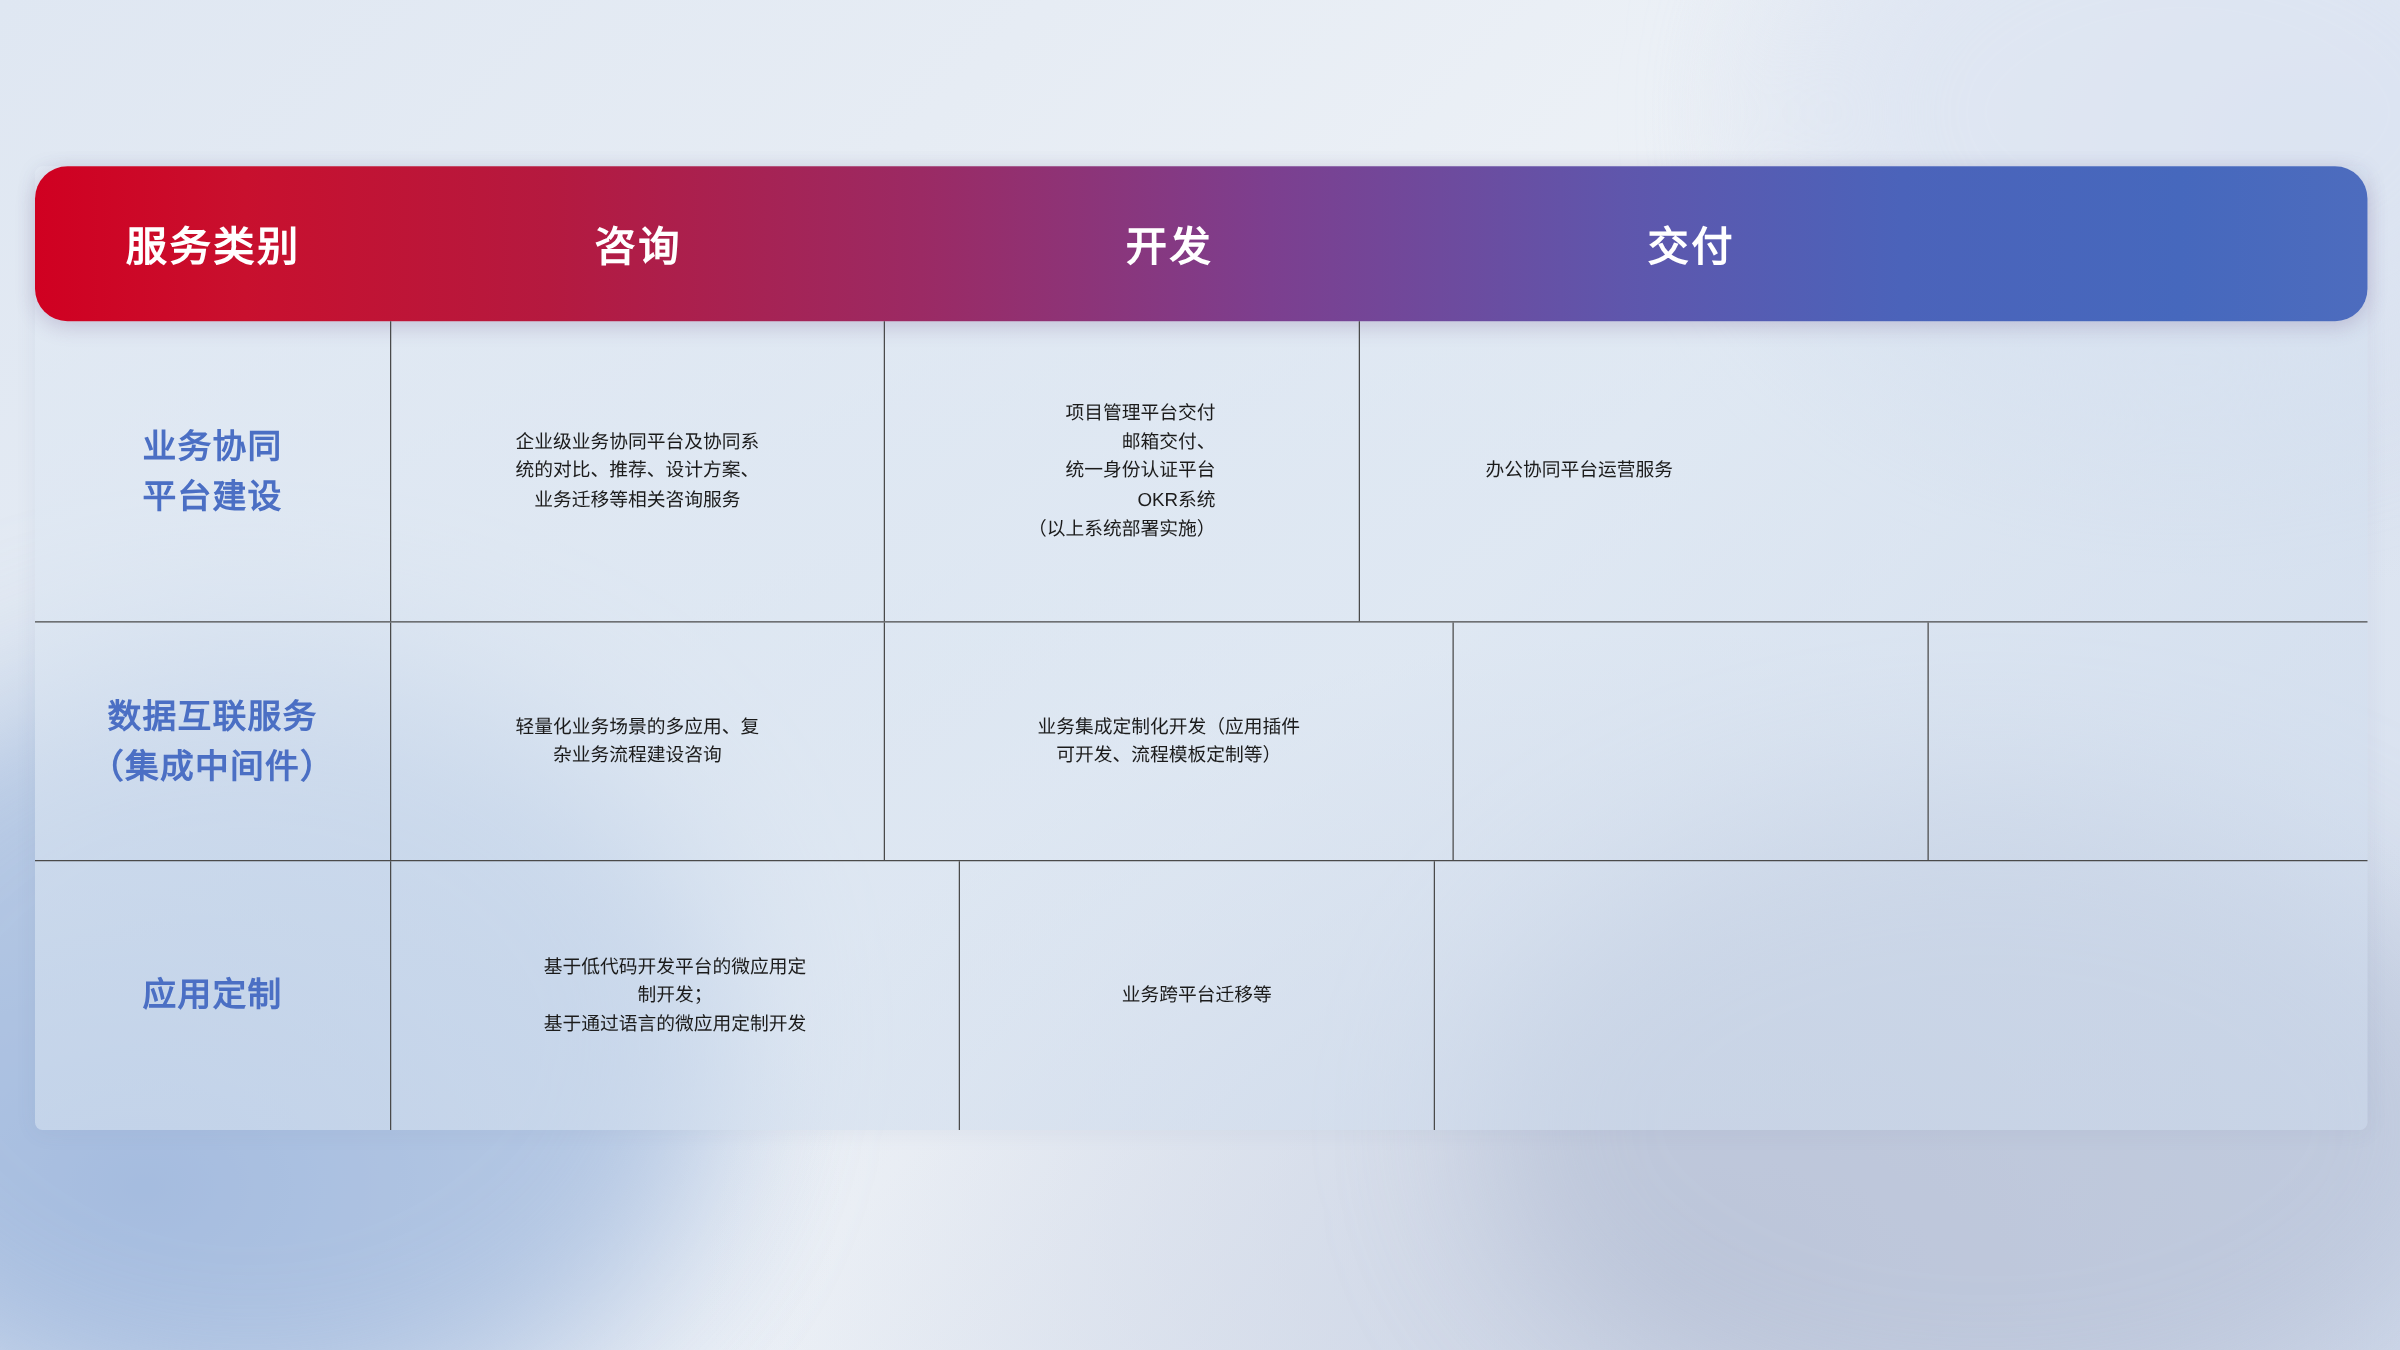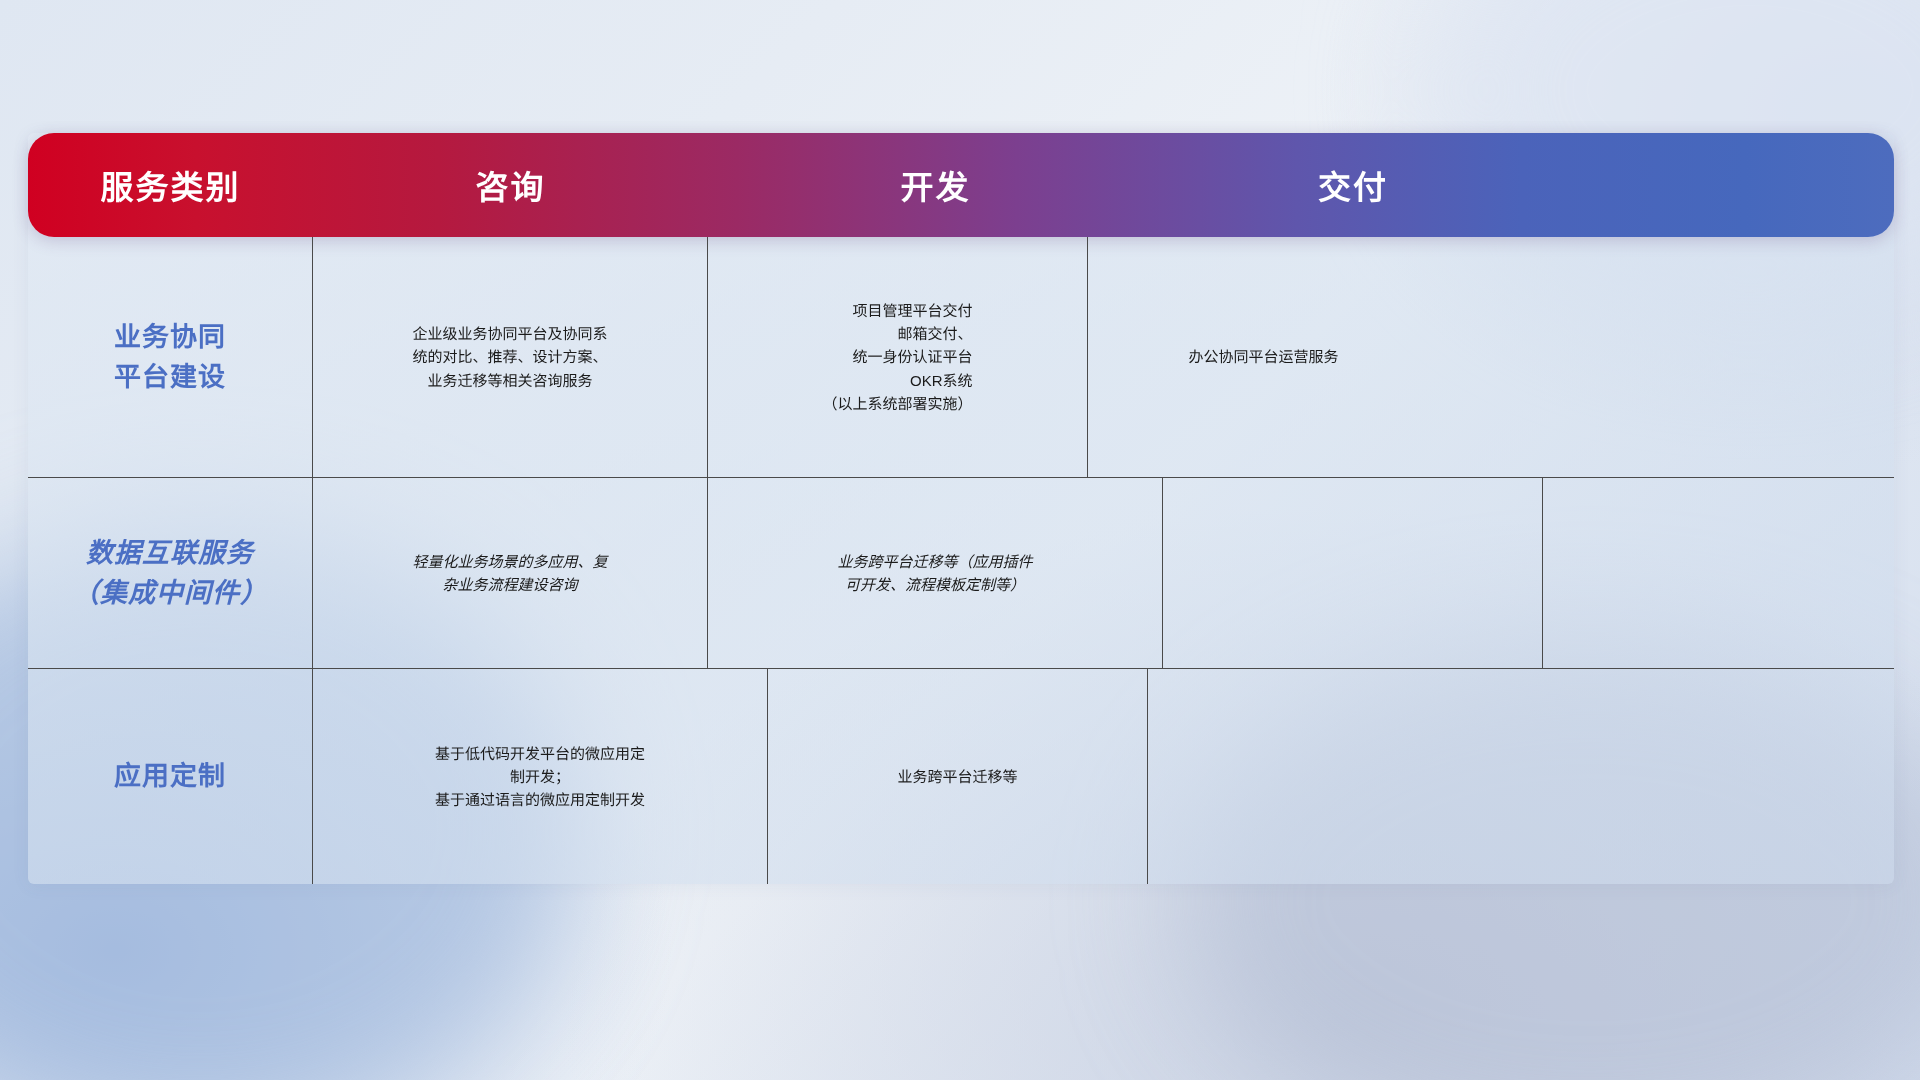--- a/index.html
+++ b/index.html
@@ -59,21 +59,21 @@
   .table-card {
     position: relative;
     background: linear-gradient(160deg, rgba(226,234,244,0.72) 0%, rgba(214,226,240,0.62) 45%, rgba(205,218,236,0.58) 100%);
     border-radius: 6px;
     box-shadow: 0 2px 18px rgba(80,100,140,0.07);
   }
 
   
   .t-head {
     display: flex;
-    height: 104px;
+    height: 124px;
     border-radius: 26px;
     overflow: hidden;
     background: linear-gradient(90deg,
         #d00021 0%,
         #c8102e 9%,
         #b5193f 22%,
         #9b2a64 38%,
         #7c3f8f 53%,
         #5f56ac 68%,
         #4b63ba 80%,
@@ -129,21 +129,21 @@
 
   
   .c0 { width: 285px; }
   .c1 { width: 395px; }
   .c2 { width: 455px; }
   .c3 { width: 380px; text-align: right; }
   .c4 { width: 351px; }
 
   
   .r0 { height: 240px; }
-  .r1 { height: 190px; font-style: italic; }
+  .r1 { height: 190px; }
   .r2 { height: 215px; }
 </style>
 </head>
 <body>
 
 <div class="page">
   <div class="bg-blob b1"></div>
   <div class="bg-blob b2"></div>
   <div class="bg-blob b3"></div>
 
@@ -171,21 +171,21 @@
 OKR系统
 （以上系统部署实施）</div>
           <div class="t-cell c4">办公协同平台运营服务</div>
         </div>
 
         <div class="t-row r1">
           <div class="t-cell cat c0">数据互联服务
 （集成中间件）</div>
           <div class="t-cell c1">轻量化业务场景的多应用、复
 杂业务流程建设咨询</div>
-          <div class="t-cell c2">业务跨平台迁移等（应用插件
+          <div class="t-cell c2">业务集成定制化开发（应用插件
 可开发、流程模板定制等）</div>
           <div class="t-cell c3"></div>
           <div class="t-cell c4"></div>
         </div>
 
         <div class="t-row r2">
           <div class="t-cell cat c0">应用定制</div>
           <div class="t-cell c2">基于低代码开发平台的微应用定
 制开发；
 基于通过语言的微应用定制开发</div>

